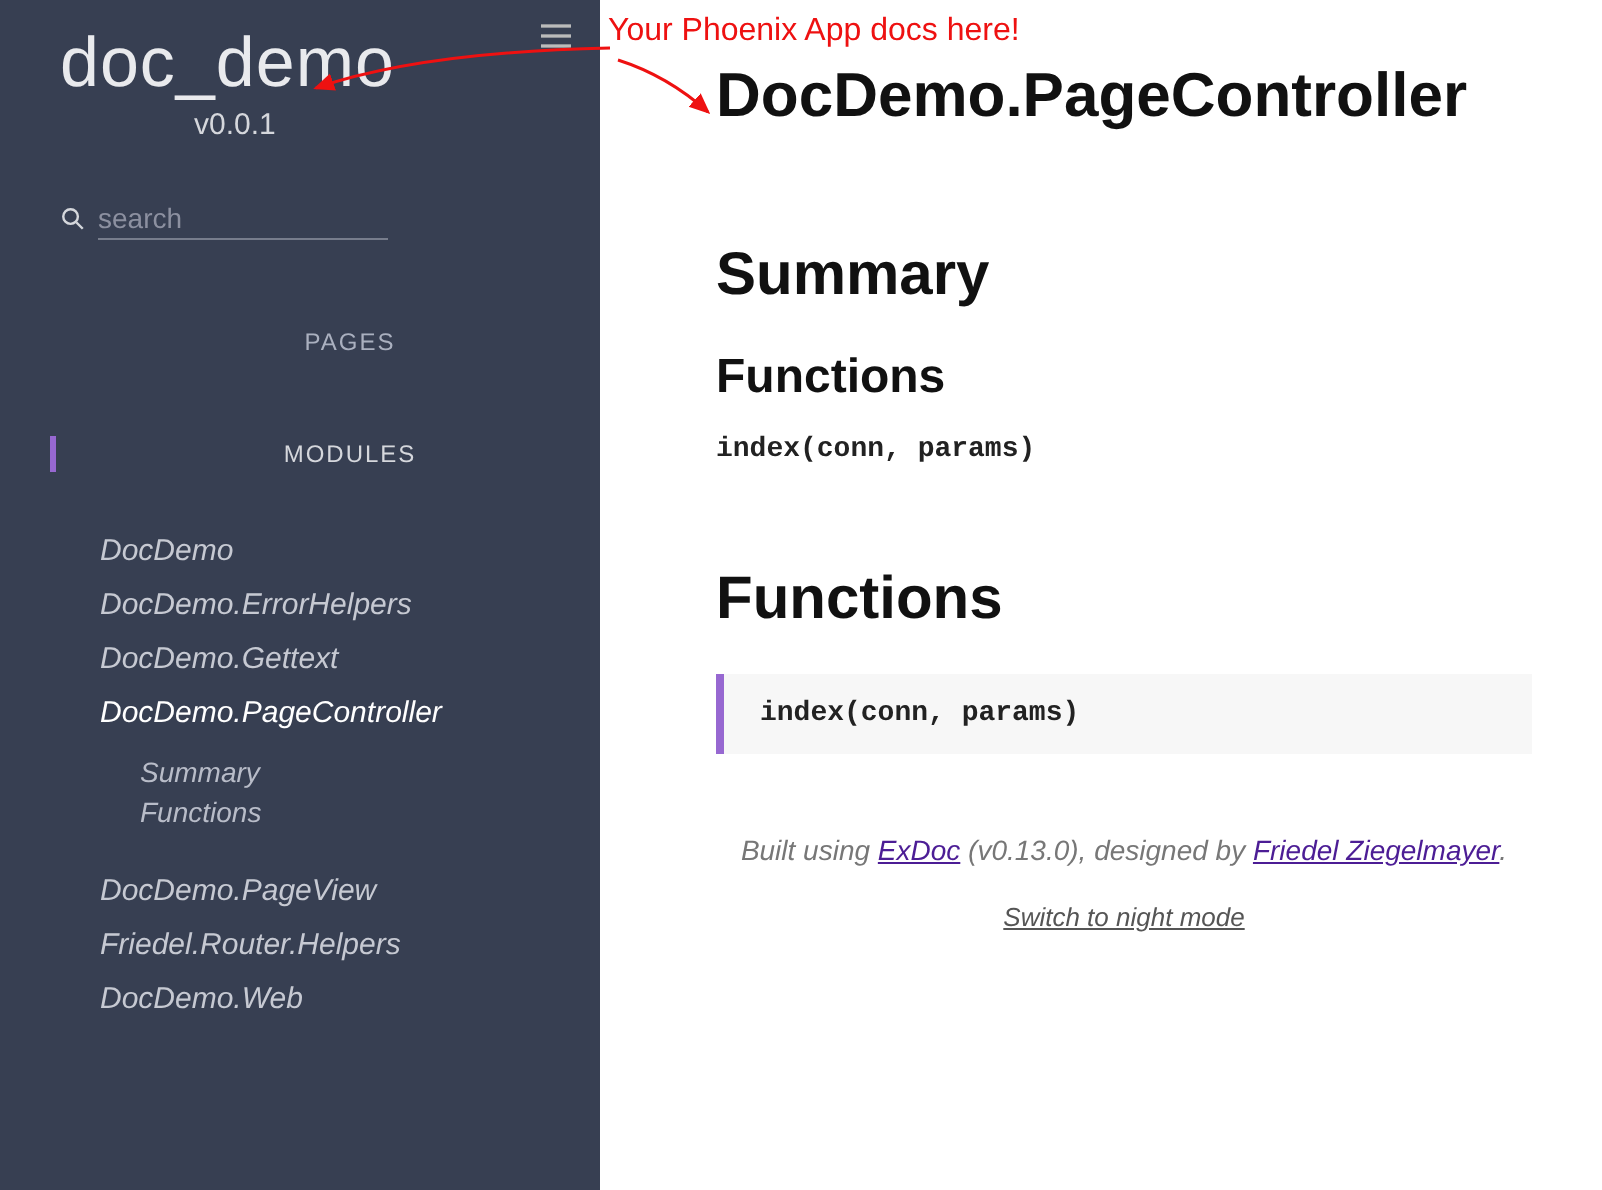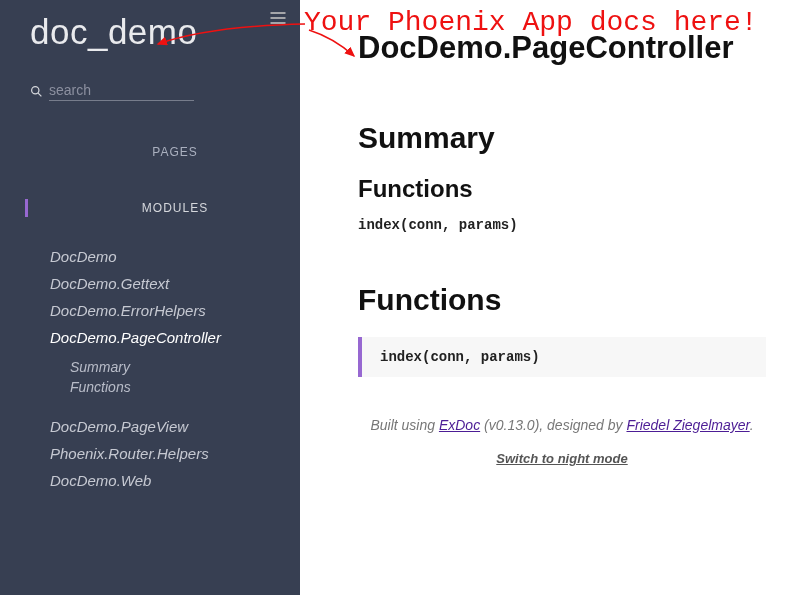--- a/index.html
+++ b/index.html
@@ -28,64 +28,65 @@
   .fn-item { font-size: 14px; color: #c6c9d2; padding: 2px 0; cursor: pointer; }
 
   .main { flex: 1; height: 595px; background: #fff; padding: 30px 35px 20px 58px; position: relative; overflow: hidden; }
   .h1 { font-size: 31px; font-weight: 700; color: #111; margin-bottom: 55px; }
   .h2 { font-size: 30px; font-weight: 700; color: #111; margin-bottom: 20px; }
   .h3 { font-size: 24px; font-weight: 700; color: #111; margin: 20px 0 14px 0; }
   .sig-plain { font-family: "Courier New", monospace; font-size: 14px; font-weight: 700; color: #222; margin: 2px 0 50px 0; }
   .fn-block { border-left: 4px solid #9768d1; background: #f7f7f7; padding: 12px 18px; font-family: "Courier New", monospace; font-size: 14px; font-weight: 700; color: #222; margin: 12px 0 40px 0; }
   .footer { text-align: center; color: #777; font-size: 14px; font-style: italic; }
   .footer a { color: #4c1d95; text-decoration: underline; font-style: italic; cursor: pointer; }
-  .switch { display: block; text-align: center; margin-top: 18px; color: #555; text-decoration: underline; font-size: 13px; font-style: italic; cursor: pointer; font-weight: bold; }
+  .switch { display: block; text-align: center; margin-top: 18px; color: #555; text-decoration: underline; font-size: 13px; font-style: italic; cursor: pointer; }
 
-  .annotation { position: absolute; top: 7px; left: 304px; color: #e11; font-size: 28px; font-family: Liberation Mono, monospace; pointer-events: none; }
+  .annotation { position: absolute; top: 7px; left: 304px; color: #e11; font-size: 16px; font-family: Liberation Sans, sans-serif; pointer-events: none; }
   .arrow { position: absolute; pointer-events: none; }
 </style>
 </head>
 <body>
 
 <div class="app">
   <aside class="sidebar">
     <div class="hamburger">
       <svg viewBox="0 0 24 24">
           <g stroke="#bbb" stroke-width="2">
             <line x1="3" y1="6" x2="21" y2="6"></line>
             <line x1="3" y1="12" x2="21" y2="12"></line>
             <line x1="3" y1="18" x2="21" y2="18"></line>
           </g>
         </svg>
     </div>
     <div class="title">doc_demo</div>
+    <div class="version">v0.0.1</div>
     <div class="search-row">
       <span class="search-icon">
         <svg viewBox="0 0 16 16">
             <circle cx="6.5" cy="6.5" r="4.5" fill="none" stroke="#d5d7dc" stroke-width="1.5"></circle>
             <line x1="10" y1="10" x2="14" y2="14" stroke="#d5d7dc" stroke-width="1.5"></line>
           </svg>
       </span>
       <input class="search-input" placeholder="search" style="">
     </div>
     <div class="nav-tabs">
       <span class="nav-tab">PAGES</span>
       <span class="nav-tab active">MODULES</span>
     </div>
     <div class="mod-list">
       <div class="mod-item">DocDemo</div>
+      <div class="mod-item">DocDemo.ErrorHelpers</div>
       <div class="mod-item">DocDemo.Gettext</div>
-      <div class="mod-item">DocDemo.ErrorHelpers</div>
       <div class="mod-item active">DocDemo.PageController</div>
       <div class="sub-list">
         <div class="sub-item">Summary</div>
         <div class="sub-item">Functions</div>
       </div>
       <div class="mod-item" style="margin-top:16px">DocDemo.PageView</div>
-      <div class="mod-item">Phoenix.Router.Helpers</div>
+      <div class="mod-item">Friedel.Router.Helpers</div>
       <div class="mod-item">DocDemo.Web</div>
     </div>
   </aside>
 
   <main class="main">
     <h1 class="h1">DocDemo.PageController</h1>
     <h2 class="h2">Summary</h2>
     <h3 class="h3">Functions</h3>
     <div class="sig-plain">index(conn, params)</div>
     <h2 class="h2">Functions</h2>

